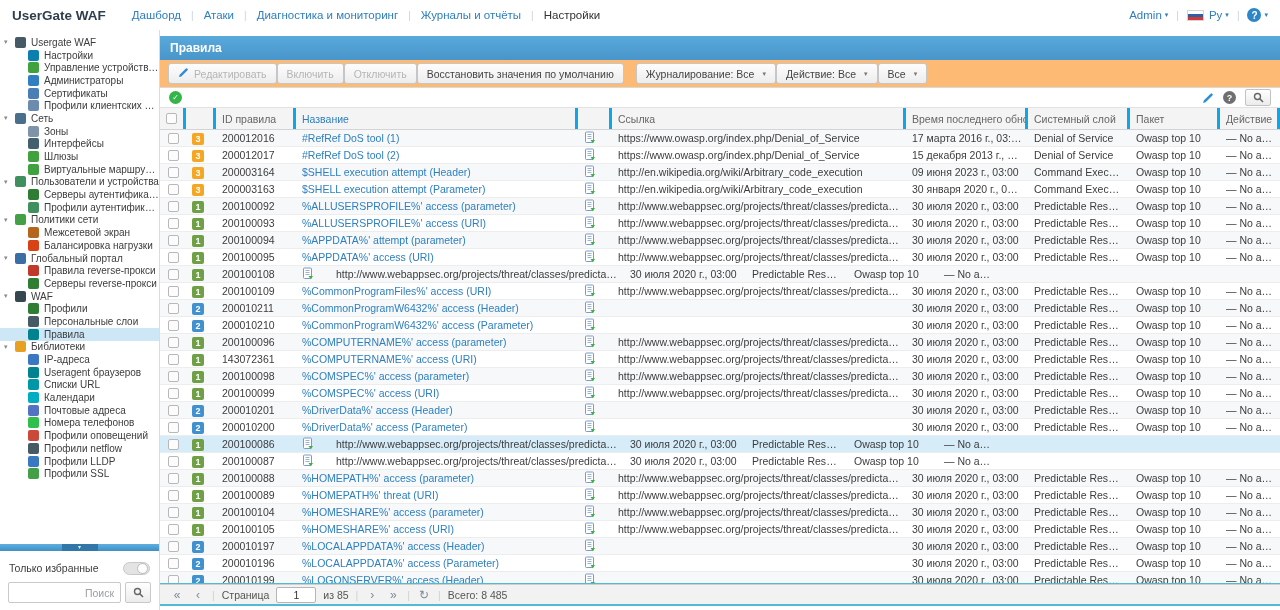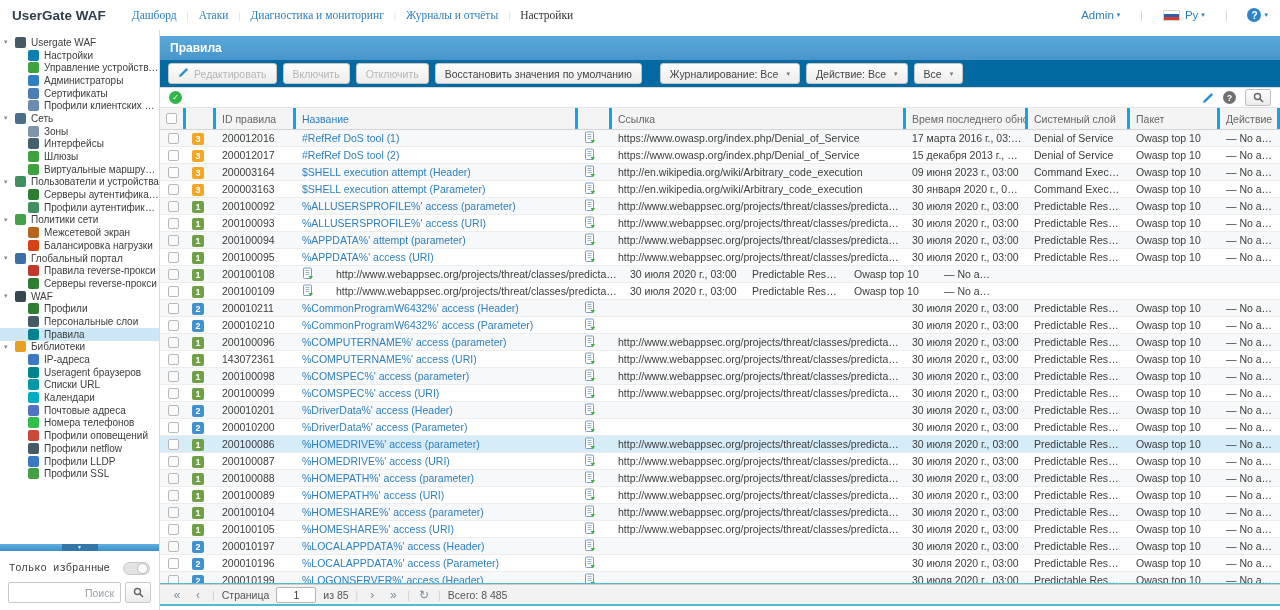--- a/index.html
+++ b/index.html
@@ -3,25 +3,25 @@
 <meta charset="utf-8">
 <style>
   * { margin:0; padding:0; box-sizing:border-box; }
   html,body { background:#fff; }
   body { font-family:"Liberation Sans", sans-serif; }
   .app { position:relative; width:1280px; height:610px; background:#fff; overflow:hidden; }
 
   
   .topbar { height:30px; display:flex; align-items:center; padding:0 12px; background:#fff; }
   .brand { font-size:13.5px; font-weight:bold; color:#2f3e4d; margin-right:16px; white-space:nowrap; }
-  .mainnav { display:flex; align-items:center; font-size:11.5px;font-family:Liberation Serif, serif; }
+  .mainnav { display:flex; align-items:center; font-size:11.5px; }
   .nav-link { color:#2d7fc1; padding:0 10px; cursor:pointer; white-space:nowrap; }
   .nav-link.active { color:#333; }
   .sep { color:#ccd4da; font-size:10px; }
-  .topbar-right { margin-left:auto; display:flex; align-items:center; gap:20px; font-size:11.5px; color:#2d7fc1; }
+  .topbar-right { margin-left:auto; display:flex; align-items:center; gap:8px; font-size:11.5px; color:#2d7fc1; }
   .caret { font-size:7px; color:#2d7fc1; margin-left:3px; }
   .flag { width:17px; height:11px; display:inline-flex; flex-direction:column; border:1px solid #d5d5d5; margin-right:5px; }
   .flag i { flex:1; display:block; }
   .help-circle { width:14px; height:14px; border-radius:50%; background:#2d86c8; color:#fff; font-size:10px; font-weight:bold; display:inline-flex; align-items:center; justify-content:center; }
   .menu-item { display:inline-flex; align-items:center; cursor:pointer; }
 
   
   .layout { display:flex; height:580px; }
 
   
@@ -32,33 +32,33 @@
   .tree-item.lvl1 { padding-left:28px; }
   .tree-item.selected { background:#cde7f6; }
   .caret-tree { width:11px; font-size:7px; color:#8a8a8a; flex:none; }
   .tree-icon { width:11px; height:11px; border-radius:2px; margin-right:5px; flex:none; }
   .tree-label { overflow:hidden; text-overflow:ellipsis; }
 
   .splitter { position:absolute; top:514px; left:0; right:0; height:7px; background:linear-gradient(#5fb0e0,#3f8fc5); display:flex; align-items:center; justify-content:center; cursor:row-resize; }
   .splitter-handle { width:36px; height:7px; background:#3177a8; color:#d7ecf9; font-size:6px; line-height:7px; text-align:center; }
   .splitter-handle::after { content:"▾"; }
 
-  .favorites { position:absolute; top:528px; left:0; right:0; height:20px; display:flex; align-items:center; justify-content:space-between; padding:0 9px; font-size:10.5px; color:#3c3c3c;font-family:Liberation Mono, monospace; }
+  .favorites { position:absolute; top:528px; left:0; right:0; height:20px; display:flex; align-items:center; justify-content:space-between; padding:0 9px; font-size:10.5px; color:#3c3c3c; }
   .toggle { width:27px; height:13px; border-radius:7px; background:#e3e3e3; border:1px solid #c8c8c8; position:relative; cursor:pointer; flex:none; }
   .knob { position:absolute; right:1px; top:0px; width:11px; height:11px; border-radius:50%; background:#fdfdfd; border:1px solid #bdbdbd; }
 
   .sidebar-search { position:absolute; top:552px; left:8px; right:8px; display:flex; gap:4px; }
   .sidebar-search input { flex:1; height:21px; border:1px solid #c9c9c9; border-radius:2px; font-size:10.5px; padding:0 6px; color:#333; font-family:inherit; min-width:0;text-align:right; }
   .sidebar-search input::placeholder { color:#9aa0a6; }
   .icon-btn { width:26px; height:21px; border:1px solid #c9c9c9; border-radius:2px; background:linear-gradient(#ffffff,#ececec); display:inline-flex; align-items:center; justify-content:center; cursor:pointer; flex:none; }
 
   
   .main { flex:1; display:flex; flex-direction:column; background:#fff; min-width:0; }
   .panel-header { margin-top:6px; height:24px; flex:none; background:linear-gradient(#5aa9db,#4795ca); color:#fff; font-size:12px; font-weight:bold; line-height:24px; padding:0 10px; }
-  .toolbar { height:28px; flex:none; background:#0369a1; border-bottom:1px solid #d9d9d9; display:flex; align-items:center; padding:0 8px; gap:6px; }
+  .toolbar { height:28px; flex:none; background:#fdba74; border-bottom:1px solid #d9d9d9; display:flex; align-items:center; padding:0 8px; }
   .btn { height:21px; display:inline-flex; align-items:center; gap:5px; border:1px solid #c6c6c6; border-radius:3px; background:linear-gradient(#fdfdfd,#ededed); padding:0 9px; font-size:10.5px; color:#444; font-family:inherit; cursor:pointer; white-space:nowrap; }
   .btn.disabled { color:#b5b5b5; }
   .btn.gap { margin-left:12px; }
   .dd-caret { font-size:7px; color:#777; margin-left:3px; }
 
   .filterbar { height:20px; flex:none; background:#fff; border-bottom:1px solid #e2e2e2; display:flex; align-items:center; justify-content:space-between; padding:0 9px; }
   .check-circle { width:13px; height:13px; border-radius:50%; background:#33b549; color:#fff; font-size:8px; display:inline-flex; align-items:center; justify-content:center; cursor:pointer; }
   .check-circle::after { content:"✓"; }
   .filter-right { display:flex; align-items:center; gap:9px; }
   .qhelp { width:13px; height:13px; border-radius:50%; background:#6f6f6f; color:#fff; font-size:9px; font-weight:bold; display:inline-flex; align-items:center; justify-content:center; cursor:pointer; }
@@ -546,20 +546,21 @@
             <div class="cell col-layer">Predictable Resource Location</div>
             <div class="cell col-pkg">Owasp top 10</div>
             <div class="cell col-action">— No action</div>
           </div>
           <div class="row">
             <div class="cell col-select">
               <span class="checkbox"></span>
             </div>
             <div class="cell col-sev"><span class="sev-badge" style="background: rgb(111, 160, 70);">1</span></div>
             <div class="cell col-id">200100109</div>
+            <div class="cell col-name">%CommonProgramFiles%' access (URI)</div>
             <div class="cell col-doc"><span><svg width="12" height="13" viewBox="0 0 12 13">
                   <rect x="1.5" y="1" width="8" height="10.5" rx="1" fill="#fff" stroke="#7a9cc4"></rect>
                   <line x1="3.5" y1="3.5" x2="7.5" y2="3.5" stroke="#9ab4cf"></line>
                   <line x1="3.5" y1="5.5" x2="7.5" y2="5.5" stroke="#9ab4cf"></line>
                   <line x1="3.5" y1="7.5" x2="7.5" y2="7.5" stroke="#9ab4cf"></line>
                   <path d="M6.5 9 L11 9 L8.8 12.2 Z" fill="#3fae49"></path>
                 </svg></span></div>
             <div class="cell col-link">http://www.webappsec.org/projects/threat/classes/predictable_resource_location</div>
             <div class="cell col-updated">30 июля 2020 г., 03:00</div>
             <div class="cell col-layer">Predictable Resource Location</div>
@@ -725,41 +726,39 @@
             <div class="cell col-layer">Predictable Resource Location</div>
             <div class="cell col-pkg">Owasp top 10</div>
             <div class="cell col-action">— No action</div>
           </div>
           <div class="row selected">
             <div class="cell col-select">
               <span class="checkbox"></span>
             </div>
             <div class="cell col-sev"><span class="sev-badge" style="background: rgb(111, 160, 70);">1</span></div>
             <div class="cell col-id">200100086</div>
-            <div class="cell col-name">%HOMEDRIVE%' access (parameter)</div>
             <div class="cell col-doc"><span><svg width="12" height="13" viewBox="0 0 12 13">
                   <rect x="1.5" y="1" width="8" height="10.5" rx="1" fill="#fff" stroke="#7a9cc4"></rect>
                   <line x1="3.5" y1="3.5" x2="7.5" y2="3.5" stroke="#9ab4cf"></line>
                   <line x1="3.5" y1="5.5" x2="7.5" y2="5.5" stroke="#9ab4cf"></line>
                   <line x1="3.5" y1="7.5" x2="7.5" y2="7.5" stroke="#9ab4cf"></line>
                   <path d="M6.5 9 L11 9 L8.8 12.2 Z" fill="#3fae49"></path>
                 </svg></span></div>
             <div class="cell col-link">http://www.webappsec.org/projects/threat/classes/predictable_resource_location</div>
             <div class="cell col-updated">30 июля 2020 г., 03:00</div>
             <div class="cell col-layer">Predictable Resource Location</div>
             <div class="cell col-pkg">Owasp top 10</div>
             <div class="cell col-action">— No action</div>
           </div>
           <div class="row">
             <div class="cell col-select">
               <span class="checkbox"></span>
             </div>
             <div class="cell col-sev"><span class="sev-badge" style="background: rgb(111, 160, 70);">1</span></div>
             <div class="cell col-id">200100087</div>
-            <div class="cell col-name">%HOMEDRIVE%' access (URI)</div>
             <div class="cell col-doc"><span><svg width="12" height="13" viewBox="0 0 12 13">
                   <rect x="1.5" y="1" width="8" height="10.5" rx="1" fill="#fff" stroke="#7a9cc4"></rect>
                   <line x1="3.5" y1="3.5" x2="7.5" y2="3.5" stroke="#9ab4cf"></line>
                   <line x1="3.5" y1="5.5" x2="7.5" y2="5.5" stroke="#9ab4cf"></line>
                   <line x1="3.5" y1="7.5" x2="7.5" y2="7.5" stroke="#9ab4cf"></line>
                   <path d="M6.5 9 L11 9 L8.8 12.2 Z" fill="#3fae49"></path>
                 </svg></span></div>
             <div class="cell col-link">http://www.webappsec.org/projects/threat/classes/predictable_resource_location</div>
             <div class="cell col-updated">30 июля 2020 г., 03:00</div>
             <div class="cell col-layer">Predictable Resource Location</div>
@@ -785,21 +784,21 @@
             <div class="cell col-layer">Predictable Resource Location</div>
             <div class="cell col-pkg">Owasp top 10</div>
             <div class="cell col-action">— No action</div>
           </div>
           <div class="row">
             <div class="cell col-select">
               <span class="checkbox"></span>
             </div>
             <div class="cell col-sev"><span class="sev-badge" style="background: rgb(111, 160, 70);">1</span></div>
             <div class="cell col-id">200100089</div>
-            <div class="cell col-name">%HOMEPATH%' access (URI)</div>
+            <div class="cell col-name">%HOMEPATH%' threat (URI)</div>
             <div class="cell col-doc"><span><svg width="12" height="13" viewBox="0 0 12 13">
                   <rect x="1.5" y="1" width="8" height="10.5" rx="1" fill="#fff" stroke="#7a9cc4"></rect>
                   <line x1="3.5" y1="3.5" x2="7.5" y2="3.5" stroke="#9ab4cf"></line>
                   <line x1="3.5" y1="5.5" x2="7.5" y2="5.5" stroke="#9ab4cf"></line>
                   <line x1="3.5" y1="7.5" x2="7.5" y2="7.5" stroke="#9ab4cf"></line>
                   <path d="M6.5 9 L11 9 L8.8 12.2 Z" fill="#3fae49"></path>
                 </svg></span></div>
             <div class="cell col-link">http://www.webappsec.org/projects/threat/classes/predictable_resource_location</div>
             <div class="cell col-updated">30 июля 2020 г., 03:00</div>
             <div class="cell col-layer">Predictable Resource Location</div>

